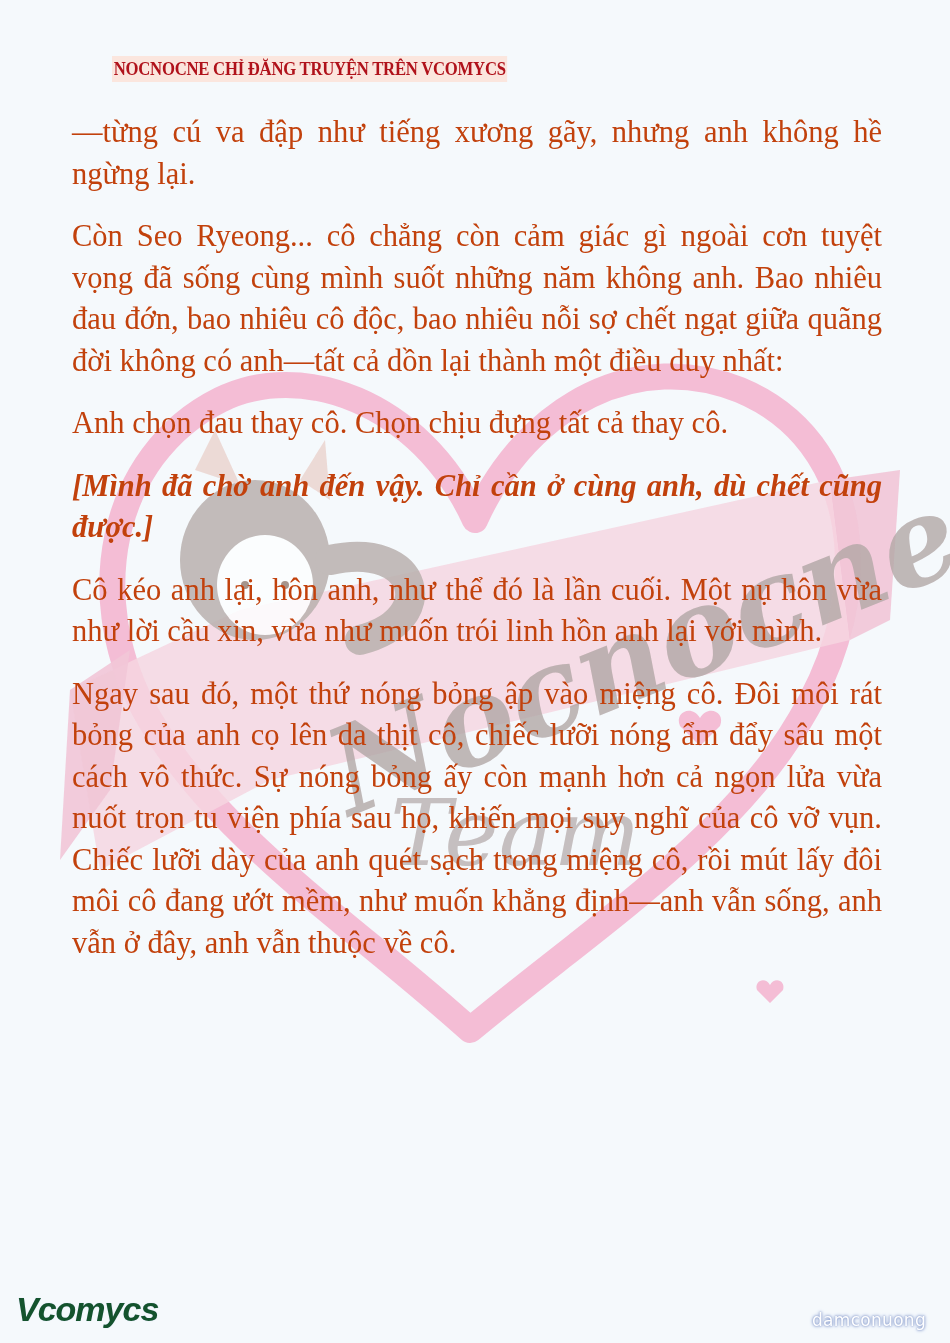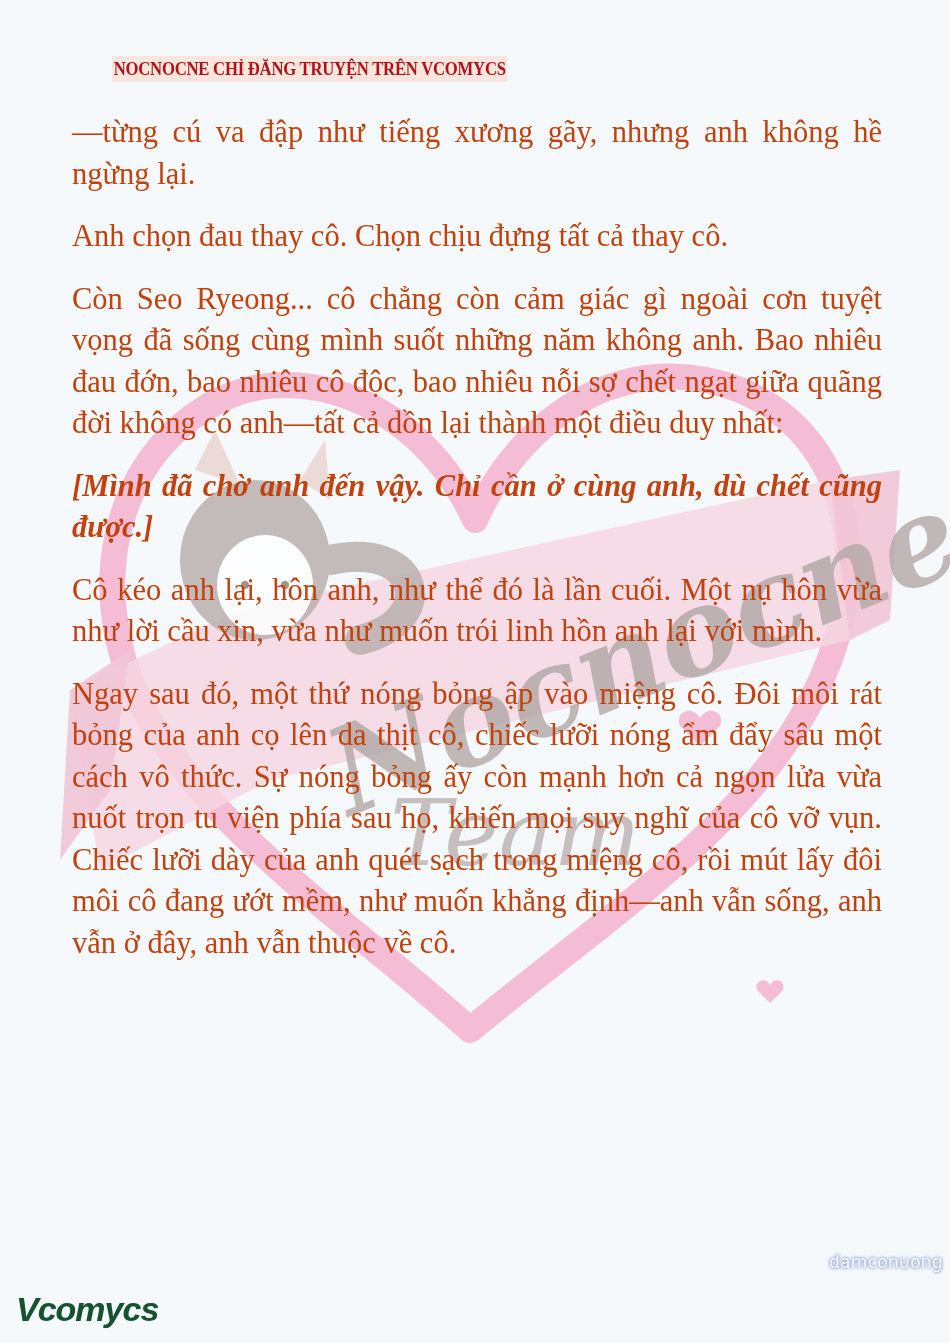--- a/index.html
+++ b/index.html
@@ -74,28 +74,27 @@
       font-style: italic;
       font-weight: bold;
       font-size: 34px;
       letter-spacing: -1px;
       color: #14532d;
       text-shadow: 0 0 1px #c9d4ee;
     }
     .footer-credit {
       position: absolute;
       left: 812px;
-      top: 1252px;
+      top: 1310px;
       z-index: 3;
       font-family: "DejaVu Sans", sans-serif;
       font-size: 17px;
       color: #ffffff;
       text-shadow: 0 0 2px #8da0cf, 0 0 3px #8da0cf, 0 0 4px #aebde0;
       letter-spacing: 0.3px;
-      margin-left: 17px;
     }
   </style>
 </head>
 <body>
 
 <div class="page">
 
   <svg class="watermark" viewBox="0 0 950 1343" xmlns="http://www.w3.org/2000/svg">
     <g opacity="0.75">
 
@@ -127,22 +126,22 @@
       <text x="300" y="760" transform="rotate(-22 470 660)" font-family="'DejaVu Serif', serif" font-weight="bold" font-style="italic" font-size="120" fill="#9c8c8a" opacity="0.8">Nocnocne</text>
 
       <text x="390" y="865" font-family="'DejaVu Serif', serif" font-style="italic" font-size="92" fill="#9c8c8a" opacity="0.7">Team</text>
     </g>
   </svg>
 
   <div class="header-notice">NOCNOCNE CHỈ ĐĂNG TRUYỆN TRÊN VCOMYCS</div>
 
   <div class="content">
     <p>—từng cú va đập như tiếng xương gãy, nhưng anh không hề ngừng lại.</p>
+    <p>Còn Seo Ryeong... cô chẳng còn cảm giác gì ngoài cơn tuyệt vọng đã sống cùng mình suốt những năm không anh. Bao nhiêu đau đớn, bao nhiêu cô độc, bao nhiêu nỗi sợ chết ngạt giữa quãng đời không có anh—tất cả dồn lại thành một điều duy nhất:</p>
     <p>Anh chọn đau thay cô. Chọn chịu đựng tất cả thay cô.</p>
-    <p>Còn Seo Ryeong... cô chẳng còn cảm giác gì ngoài cơn tuyệt vọng đã sống cùng mình suốt những năm không anh. Bao nhiêu đau đớn, bao nhiêu cô độc, bao nhiêu nỗi sợ chết ngạt giữa quãng đời không có anh—tất cả dồn lại thành một điều duy nhất:</p>
     <p class="italic">[Mình đã chờ anh đến vậy. Chỉ cần ở cùng anh, dù chết cũng được.]</p>
     <p>Cô kéo anh lại, hôn anh, như thể đó là lần cuối. Một nụ hôn vừa như lời cầu xin, vừa như muốn trói linh hồn anh lại với mình.</p>
     <p>Ngay sau đó, một thứ nóng bỏng ập vào miệng cô. Đôi môi rát bỏng của anh cọ lên da thịt cô, chiếc lưỡi nóng ẩm đẩy sâu một cách vô thức. Sự nóng bỏng ấy còn mạnh hơn cả ngọn lửa vừa nuốt trọn tu viện phía sau họ, khiến mọi suy nghĩ của cô vỡ vụn. Chiếc lưỡi dày của anh quét sạch trong miệng cô, rồi mút lấy đôi môi cô đang ướt mềm, như muốn khẳng định—anh vẫn sống, anh vẫn ở đây, anh vẫn thuộc về cô.</p>
   </div>
 
   <div class="footer-logo">Vcomycs</div>
   <div class="footer-credit">damconuong</div>
 </div>
 
 </body></html>

